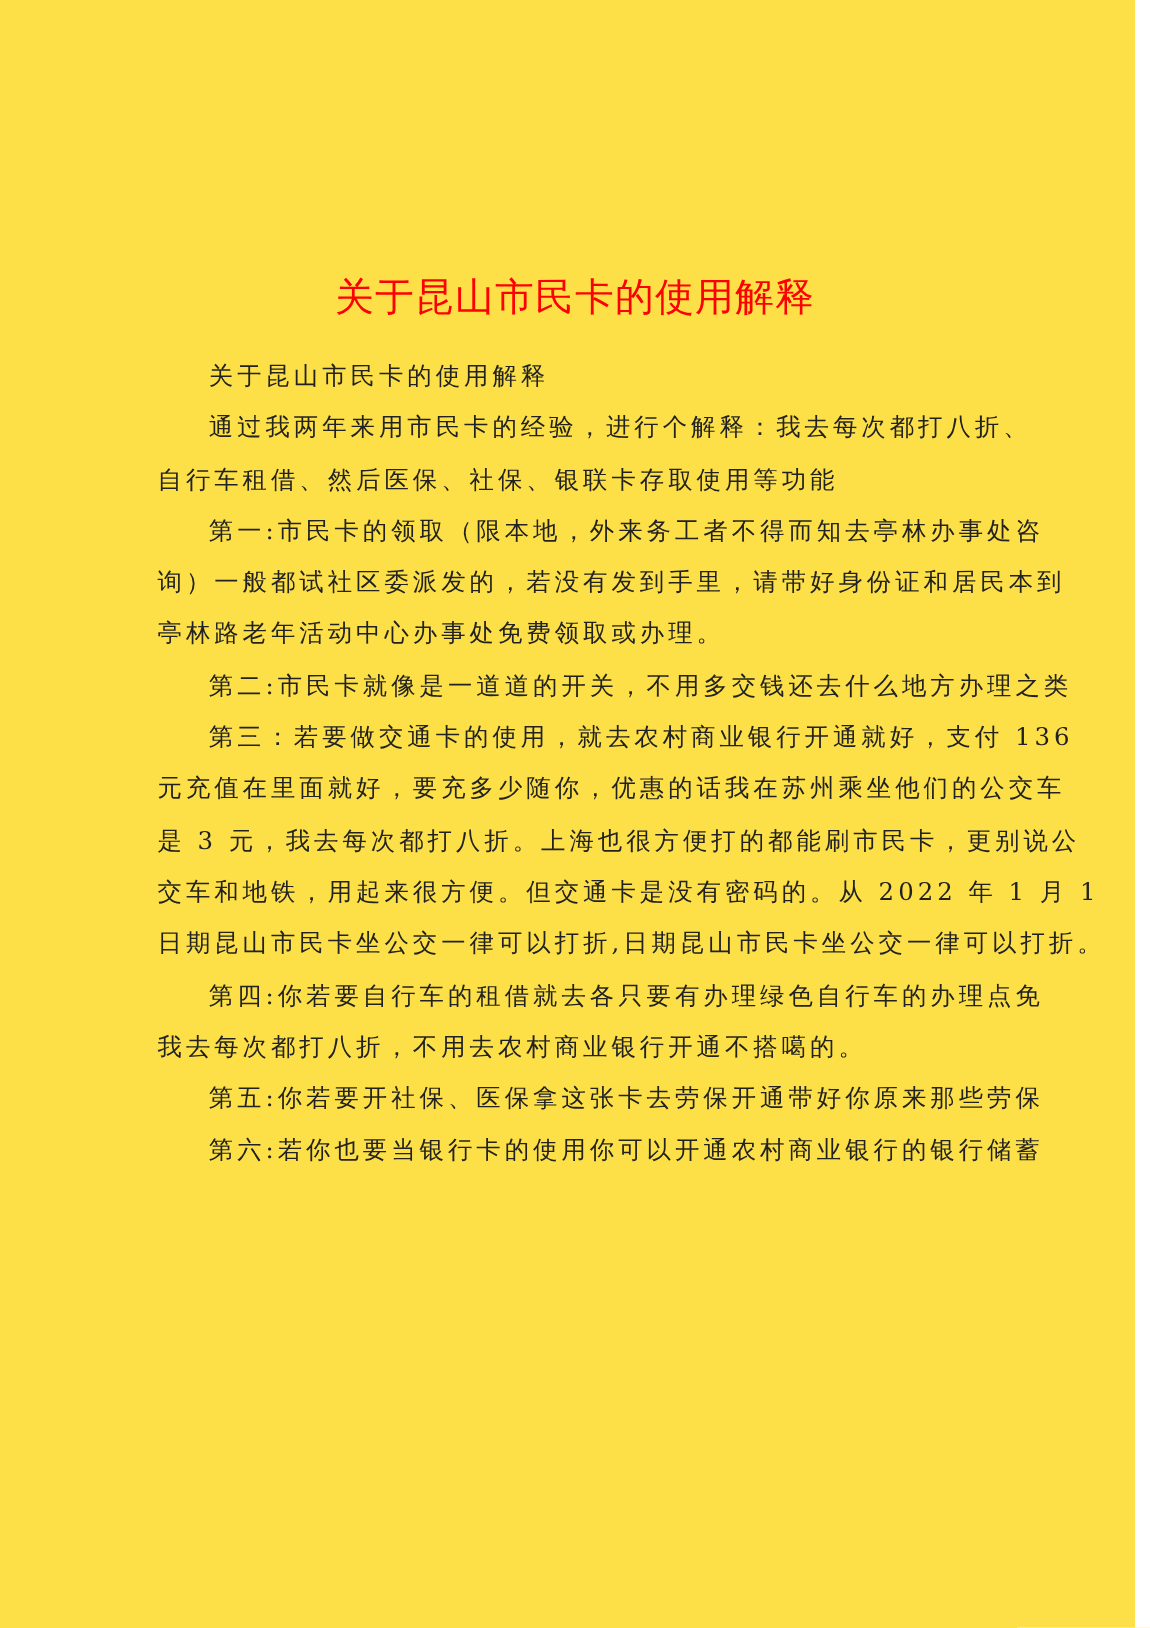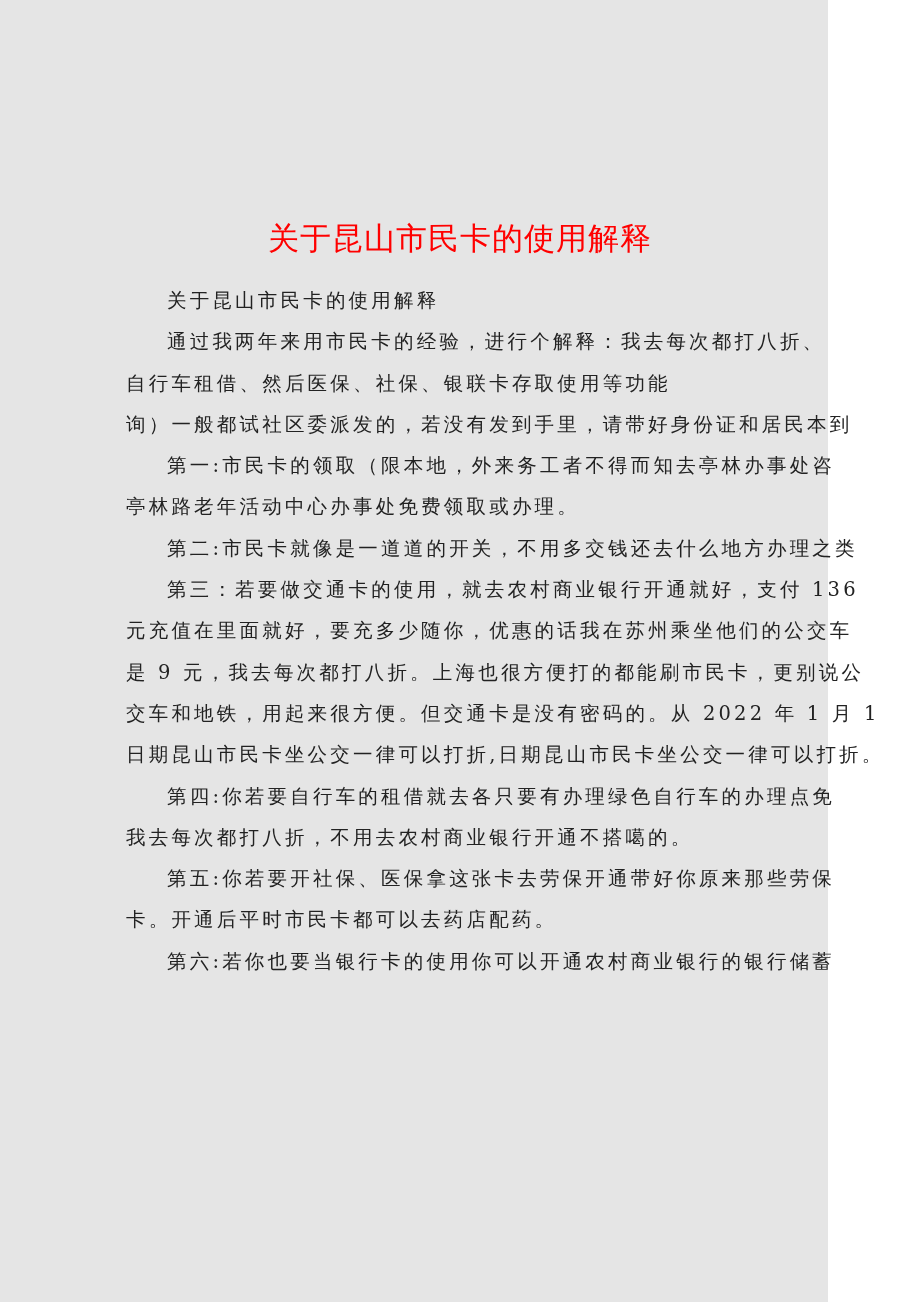--- a/index.html
+++ b/index.html
@@ -10,23 +10,23 @@
   body {
     width: 920px;
     height: 1302px;
     position: relative;
     overflow: hidden;
     font-family: "DejaVu Serif", "Liberation Serif", serif;
   }
   .page {
     position: absolute;
     left: 0; top: 0;
-    width: 828px;
+    width: 908px;
     height: 1302px;
-    background: #e5e5e5;
+    background: #fde047;
   }
   .title {
     position: absolute;
     top: 194px;
     left: 0;
     width: 920px;
     text-align: center;
     color: #ff0000;
     font-family: "DejaVu Sans", "Liberation Sans", sans-serif;
     font-size: 31px;
@@ -55,28 +55,27 @@
 </head>
 <body>
 
 <div class="page">
   <h1 class="title">关于昆山市民卡的使用解释</h1>
 
   <div class="body-text">
     <div class="line indent">关于昆山市民卡的使用解释</div>
     <div class="line indent">通过我两年来用市民卡的经验，进行个解释：我去每次都打八折、</div>
     <div class="line">自行车租借、然后医保、社保、银联卡存取使用等功能</div>
+    <div class="line indent">第一:市民卡的领取（限本地，外来务工者不得而知去亭林办事处咨</div>
     <div class="line">询）一般都试社区委派发的，若没有发到手里，请带好身份证和居民本到</div>
-    <div class="line indent">第一:市民卡的领取（限本地，外来务工者不得而知去亭林办事处咨</div>
     <div class="line">亭林路老年活动中心办事处免费领取或办理。</div>
     <div class="line indent">第二:市民卡就像是一道道的开关，不用多交钱还去什么地方办理之类</div>
     <div class="line indent">第三：若要做交通卡的使用，就去农村商业银行开通就好，支付 136</div>
     <div class="line">元充值在里面就好，要充多少随你，优惠的话我在苏州乘坐他们的公交车</div>
-    <div class="line">是 9 元，我去每次都打八折。上海也很方便打的都能刷市民卡，更别说公</div>
+    <div class="line">是 3 元，我去每次都打八折。上海也很方便打的都能刷市民卡，更别说公</div>
     <div class="line">交车和地铁，用起来很方便。但交通卡是没有密码的。从 2022 年 1 月 1</div>
     <div class="line">日期昆山市民卡坐公交一律可以打折,日期昆山市民卡坐公交一律可以打折。</div>
     <div class="line indent">第四:你若要自行车的租借就去各只要有办理绿色自行车的办理点免</div>
     <div class="line">我去每次都打八折，不用去农村商业银行开通不搭噶的。</div>
     <div class="line indent">第五:你若要开社保、医保拿这张卡去劳保开通带好你原来那些劳保</div>
-    <div class="line">卡。开通后平时市民卡都可以去药店配药。</div>
     <div class="line indent">第六:若你也要当银行卡的使用你可以开通农村商业银行的银行储蓄</div>
   </div>
 </div>
 
 </body></html>

